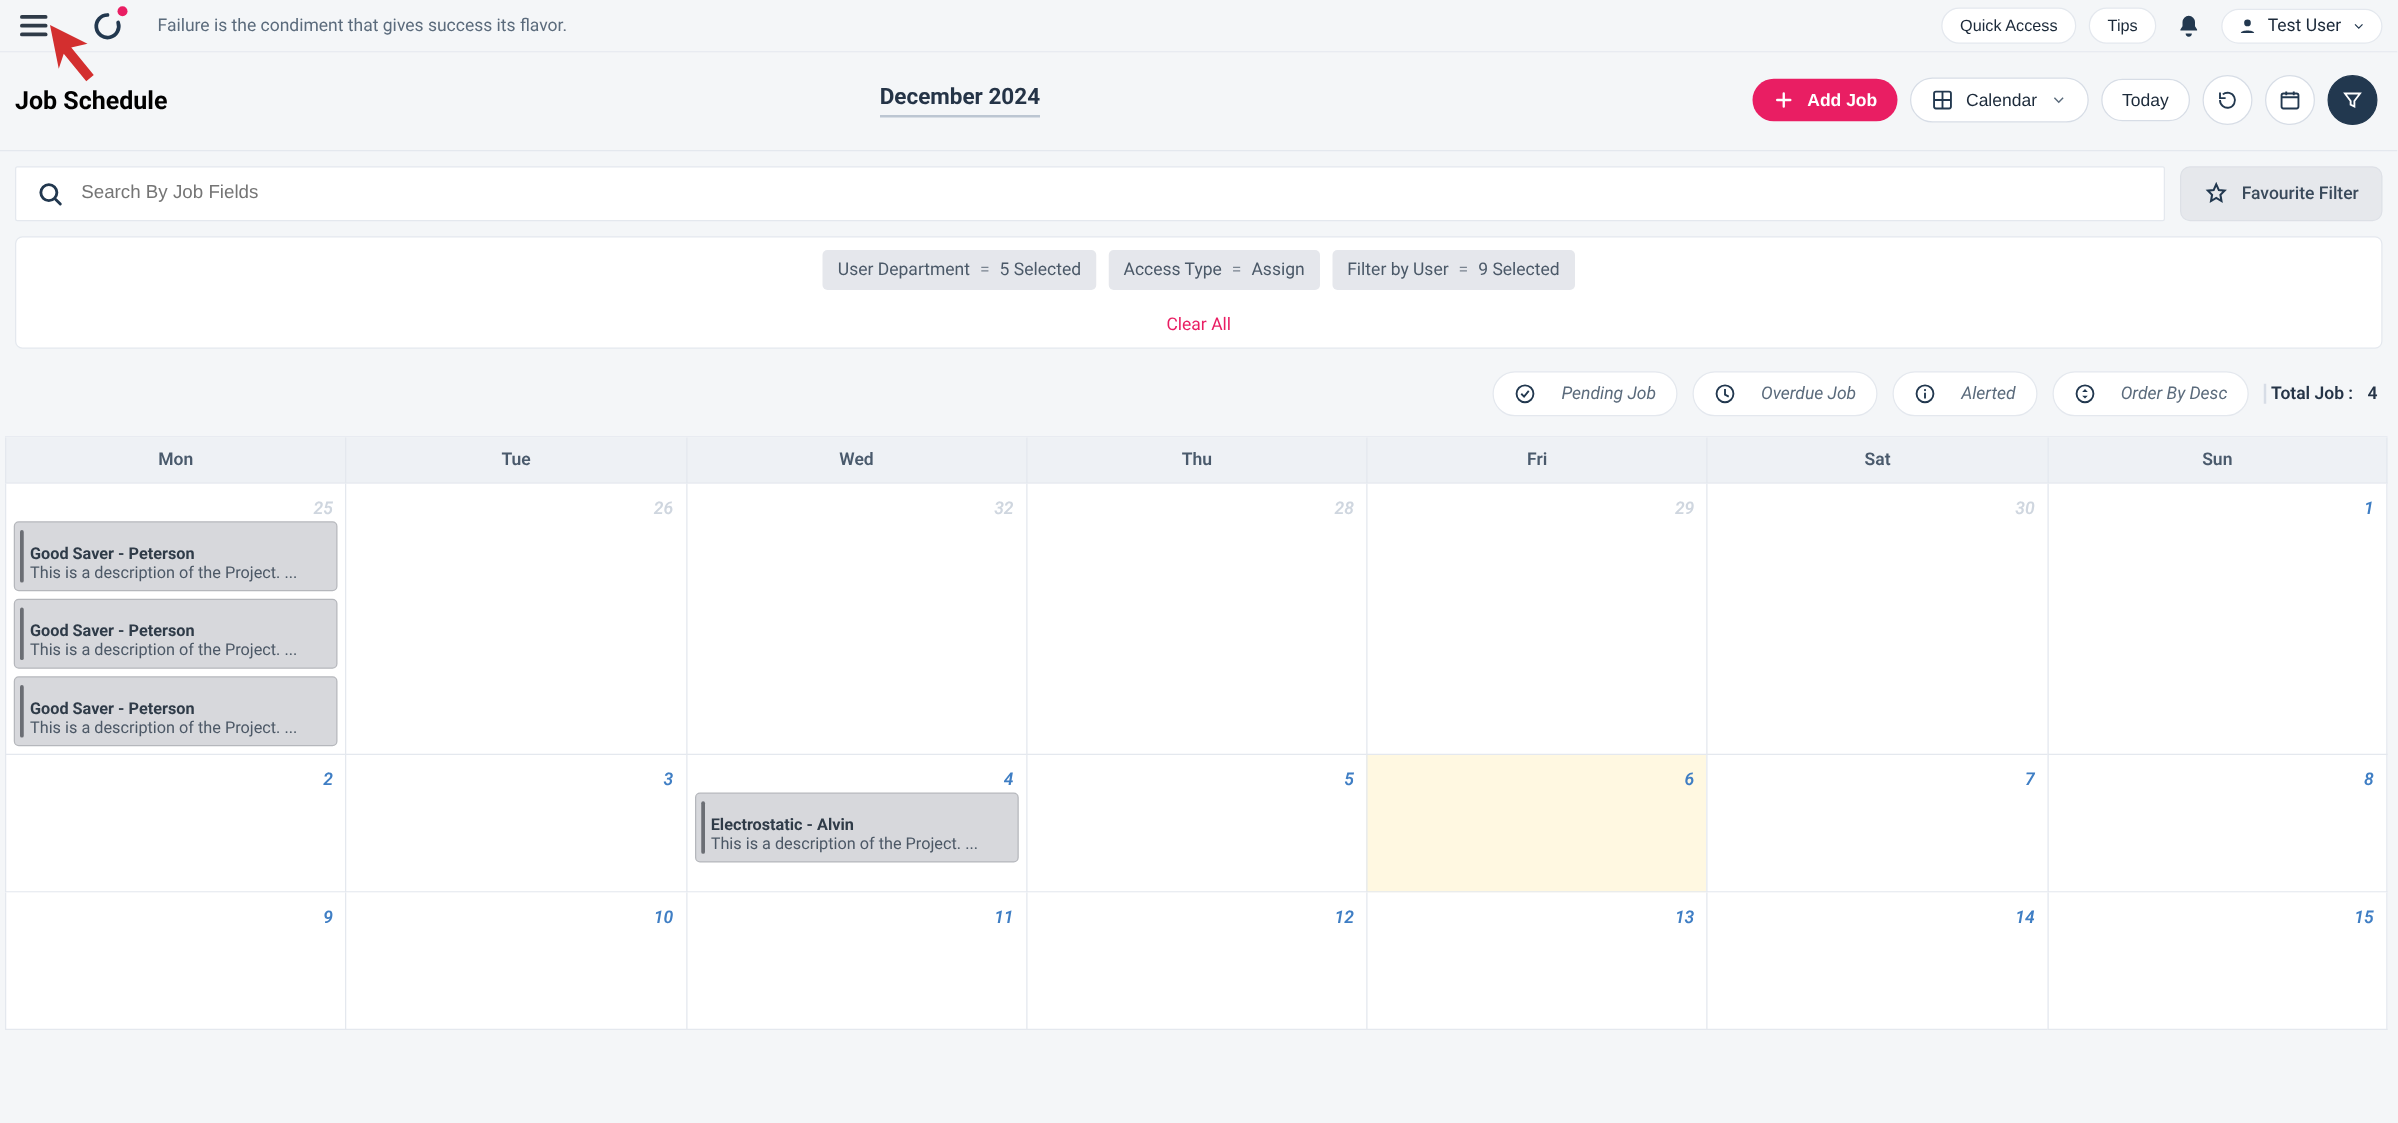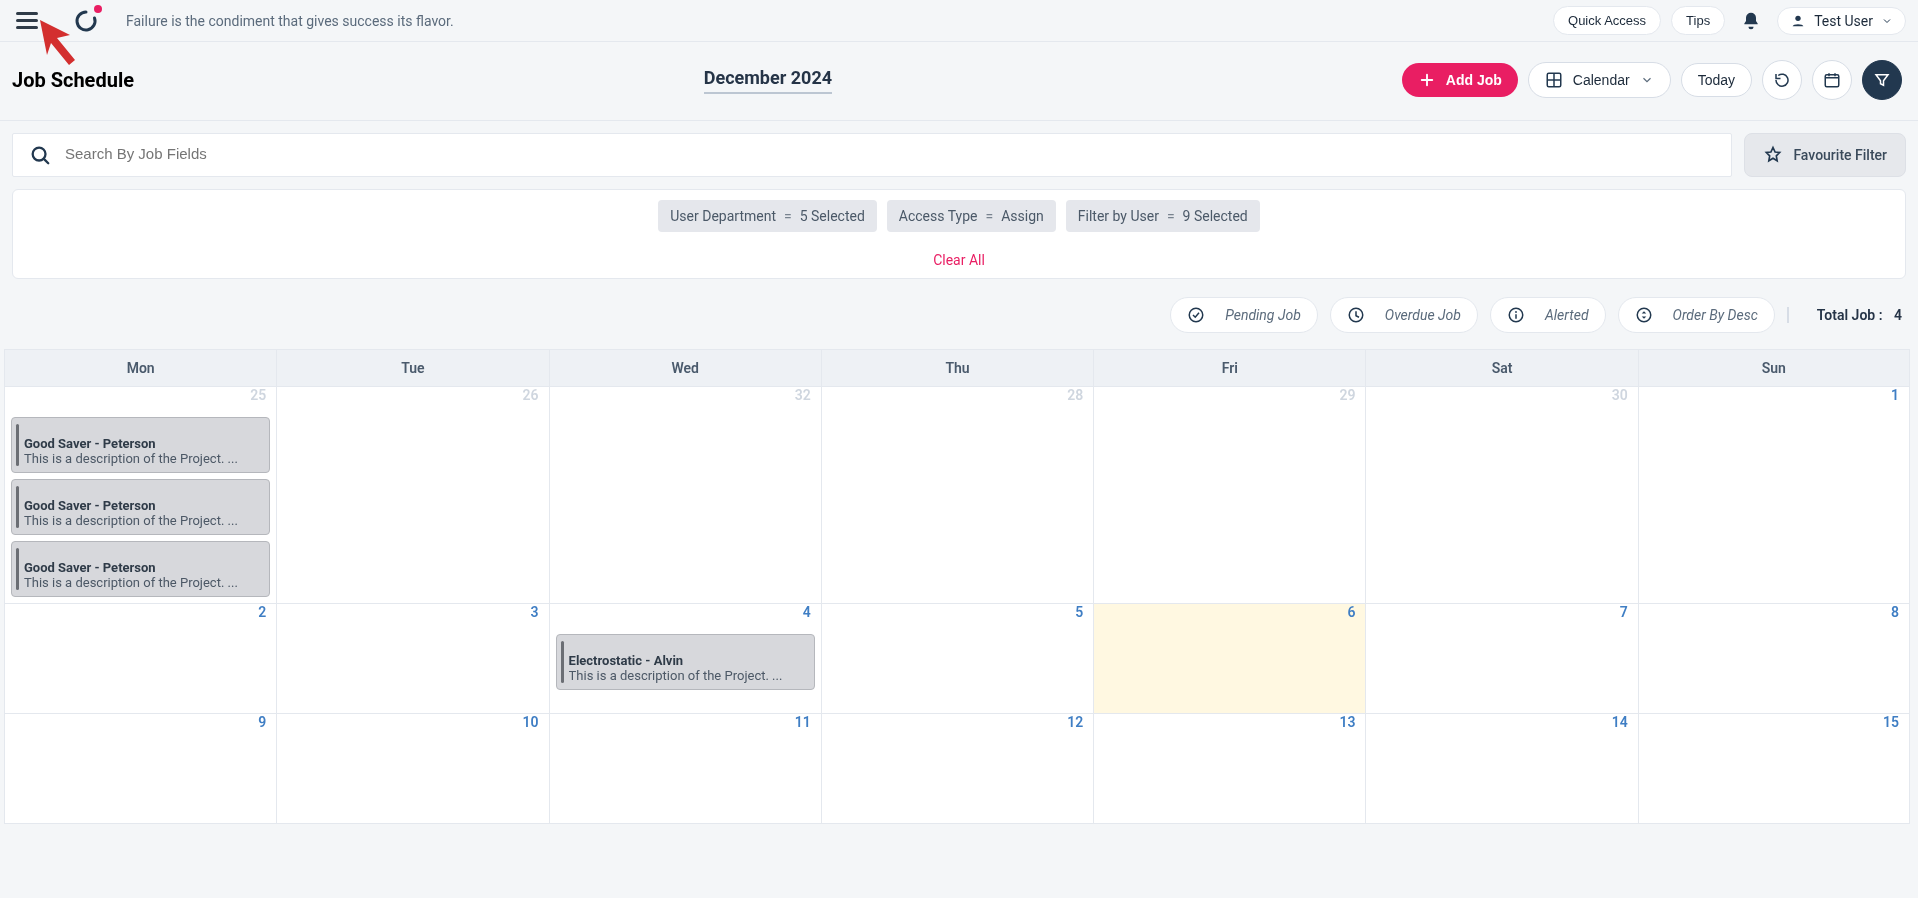--- a/index.html
+++ b/index.html
@@ -76,34 +76,34 @@
   .filterchips{margin:12px 12px 0 12px;background:var(--white);border:1px solid var(--border);border-radius:6px;padding:10px 12px;display:flex;align-items:center;gap:10px;flex-direction:column;}
   .chip{background:var(--chip);color:var(--chip-text);border-radius:4px;padding:8px 12px;font-size:14px;display:inline-flex;gap:8px;align-items:center;cursor:pointer;}
   .chip .eq{opacity:.7;}
   .spacer{flex:1;}
   .clearall{color:var(--accent);font-size:14px;cursor:pointer;}
 
   
   .statusrow{display:flex;justify-content:flex-end;align-items:center;gap:12px;padding:18px 16px 10px 16px;}
   .statuspill{background:var(--white);border:1px solid var(--border);border-radius:22px;padding:8px 16px;display:inline-flex;align-items:center;gap:20px;color:var(--muted);cursor:pointer;font-size:14px;font-style:italic;}
   .statuspill svg{width:18px;height:18px;color:#2f3b48;}
-  .totaljob{color:#253447;font-weight:600;padding-left:28px;border-left:2px solid var(--border2);}
+  .totaljob{color:#253447;font-weight:600;padding-left:4px;border-left:2px solid var(--border2);}
   .totaljob .n{margin-left:8px;}
 
   
   .calendar{margin:6px 8px 0 4px;border-top:1px solid var(--border);background:var(--bg);}
   .cal-head{display:grid;grid-template-columns:repeat(7,1fr);background:var(--bg);}
   .cal-head .hd{border-left:1px solid var(--border);border-bottom:1px solid var(--border);padding:10px 0;text-align:center;color:#4a5a6c;font-weight:600;font-size:14px;background:#eef1f5;}
   .cal-head .hd:last-child{border-right:1px solid var(--border);}
   .cal-row{display:grid;grid-template-columns:repeat(7,1fr);}
   .cell{min-height:150px;border-left:1px solid var(--border);border-bottom:1px solid var(--border);background:var(--white);position:relative;padding:6px;}
   .cell:last-child{border-right:1px solid var(--border);}
   .cell.small{min-height:110px;}
   .cell.today{background:var(--today);}
-  .datenum{position:absolute;top:0;right:10px;font-size:14px;font-weight:600;}
+  .datenum{position:absolute;top:12px;right:10px;font-size:14px;font-weight:600;font-style:italic;}
   .datenum.prev{color:#cfd6df;}
   .datenum.cur{color:var(--blue);}
   .jobcard{margin-top:20px;background:var(--jobcard);border:1px solid #b5b7bc;border-radius:4px;padding:18px 8px 6px 12px;position:relative;overflow:hidden;cursor:pointer;}
   .jobcard + .jobcard{margin-top:6px;}
   .jobcard::before{content:"";position:absolute;left:4px;top:6px;bottom:6px;width:3px;background:#6b6e74;border-radius:2px;}
   .jobtitle{font-weight:700;color:#2f3b48;font-size:13px;white-space:nowrap;overflow:hidden;text-overflow:ellipsis;}
   .jobdesc{color:#4c5866;font-size:13px;white-space:nowrap;overflow:hidden;text-overflow:ellipsis;}
   .jobcard.first{margin-top:24px;}
   
   

